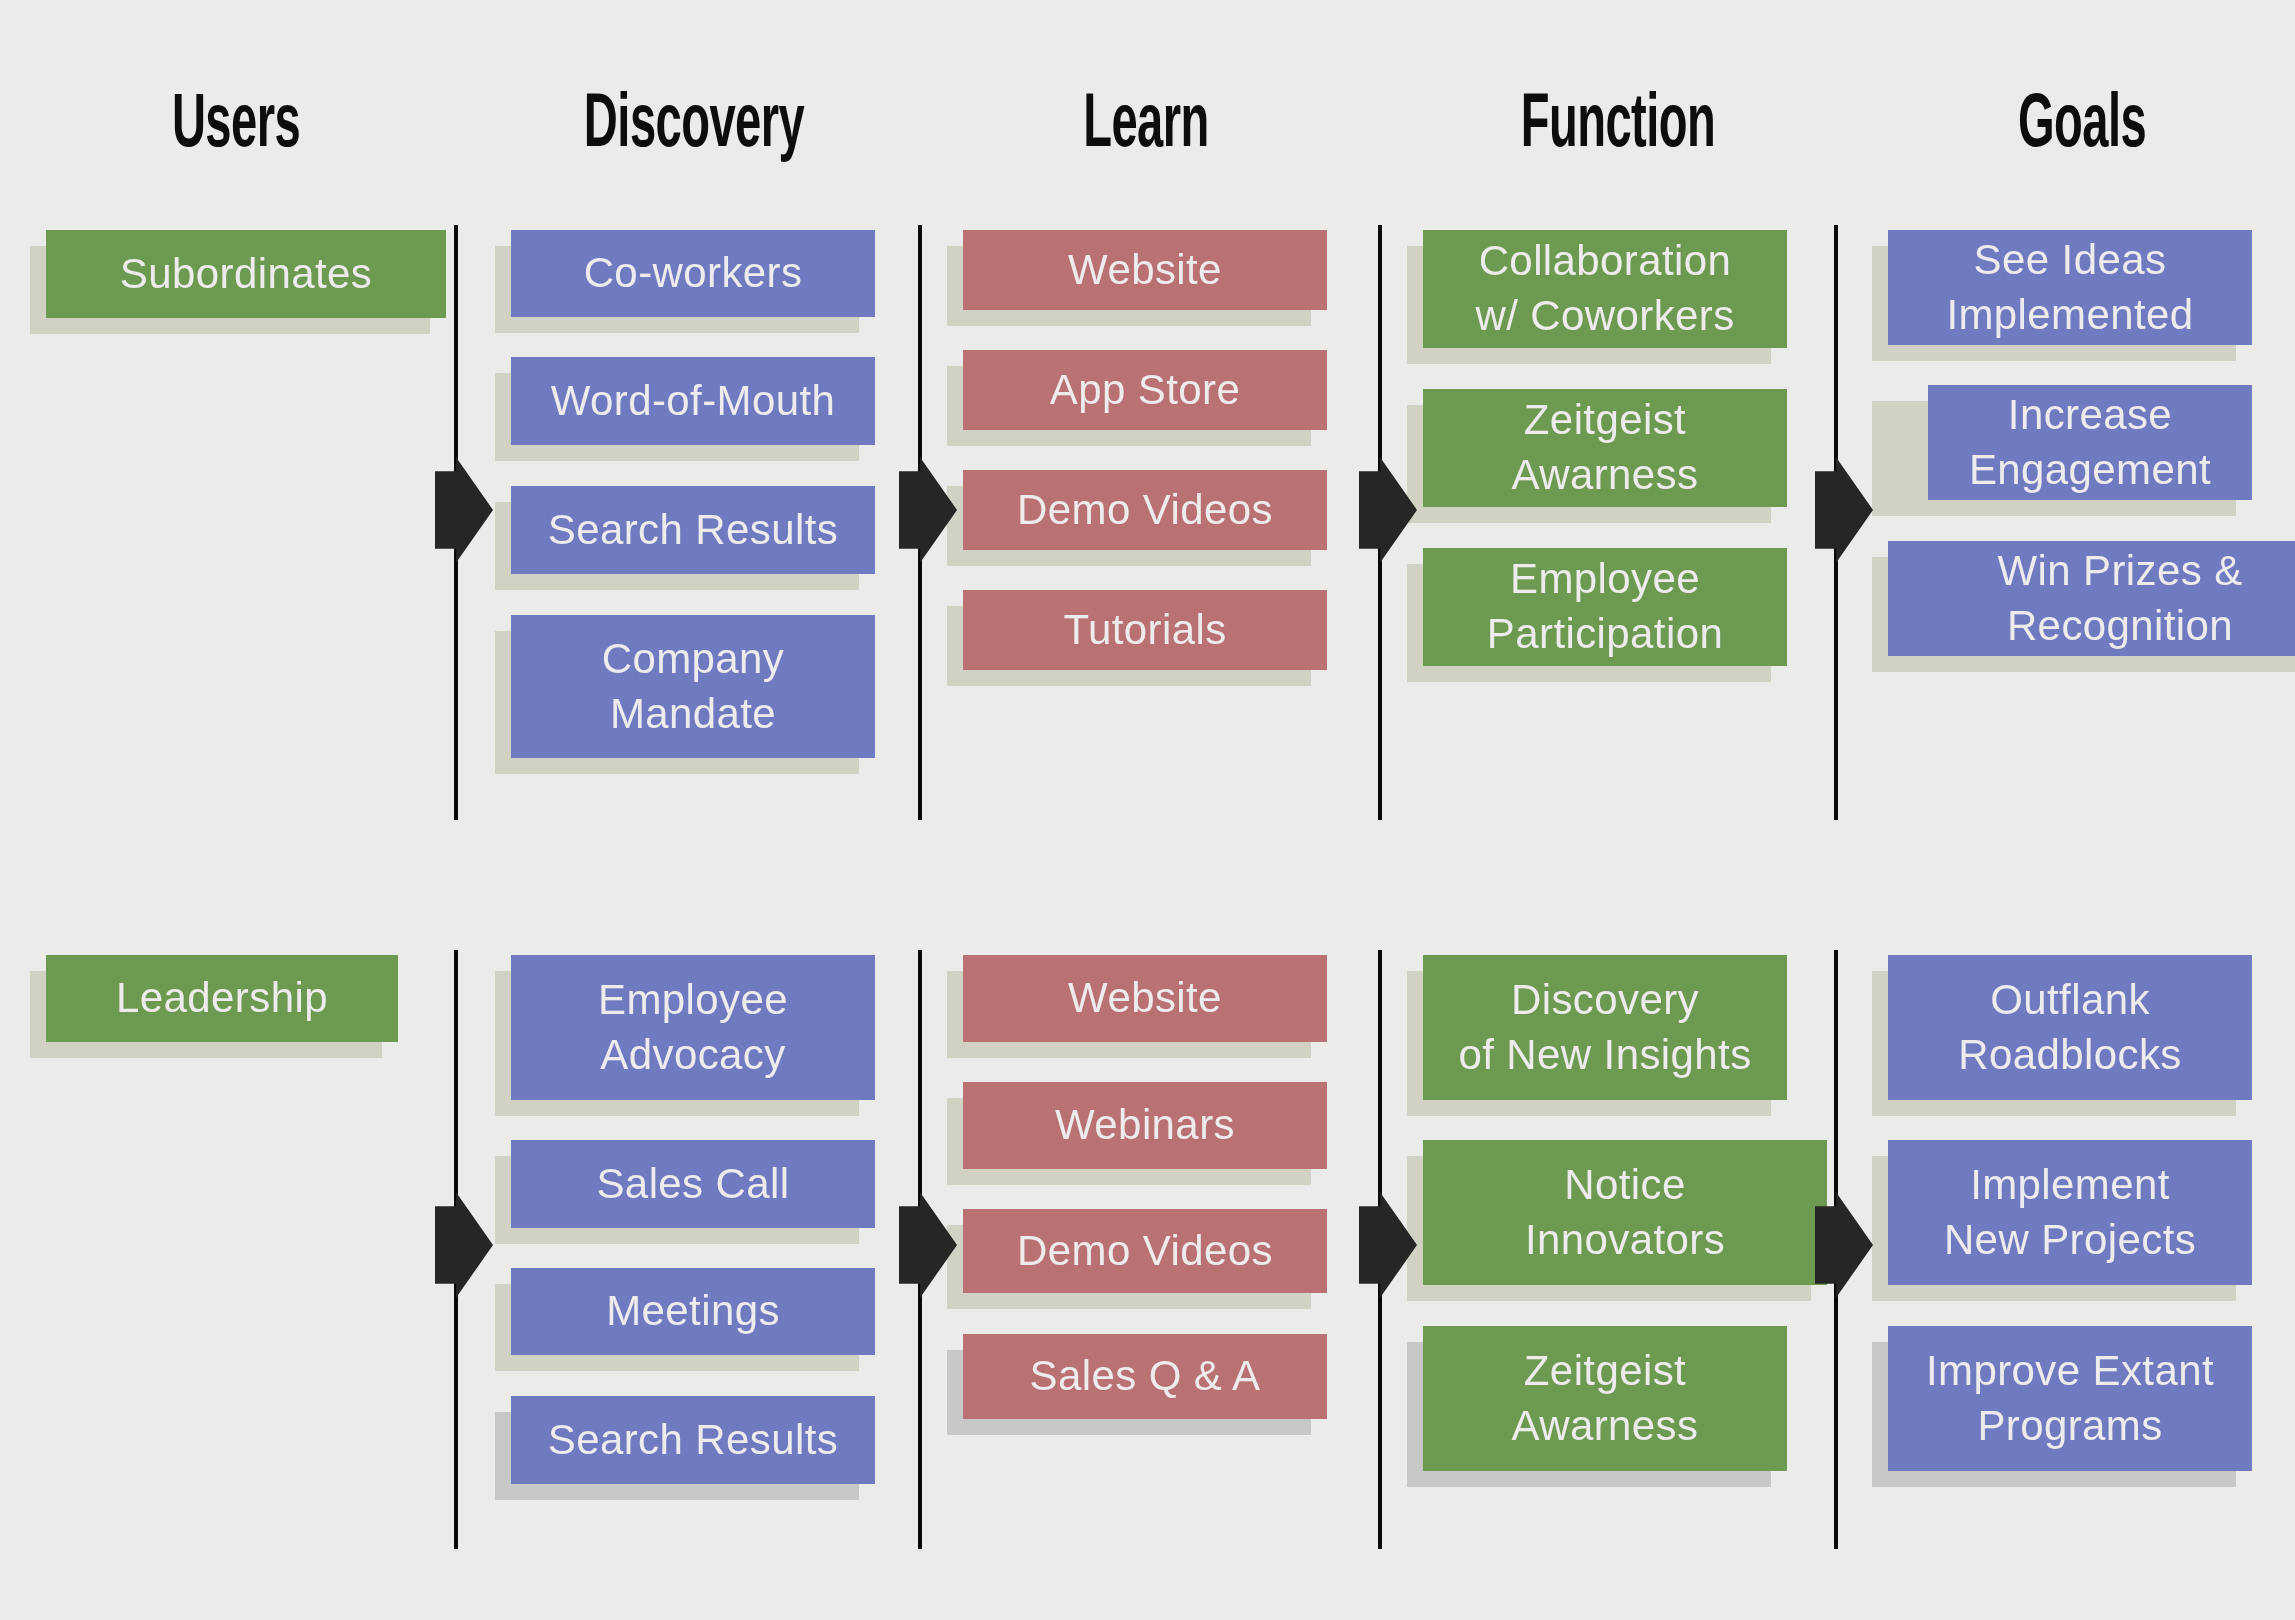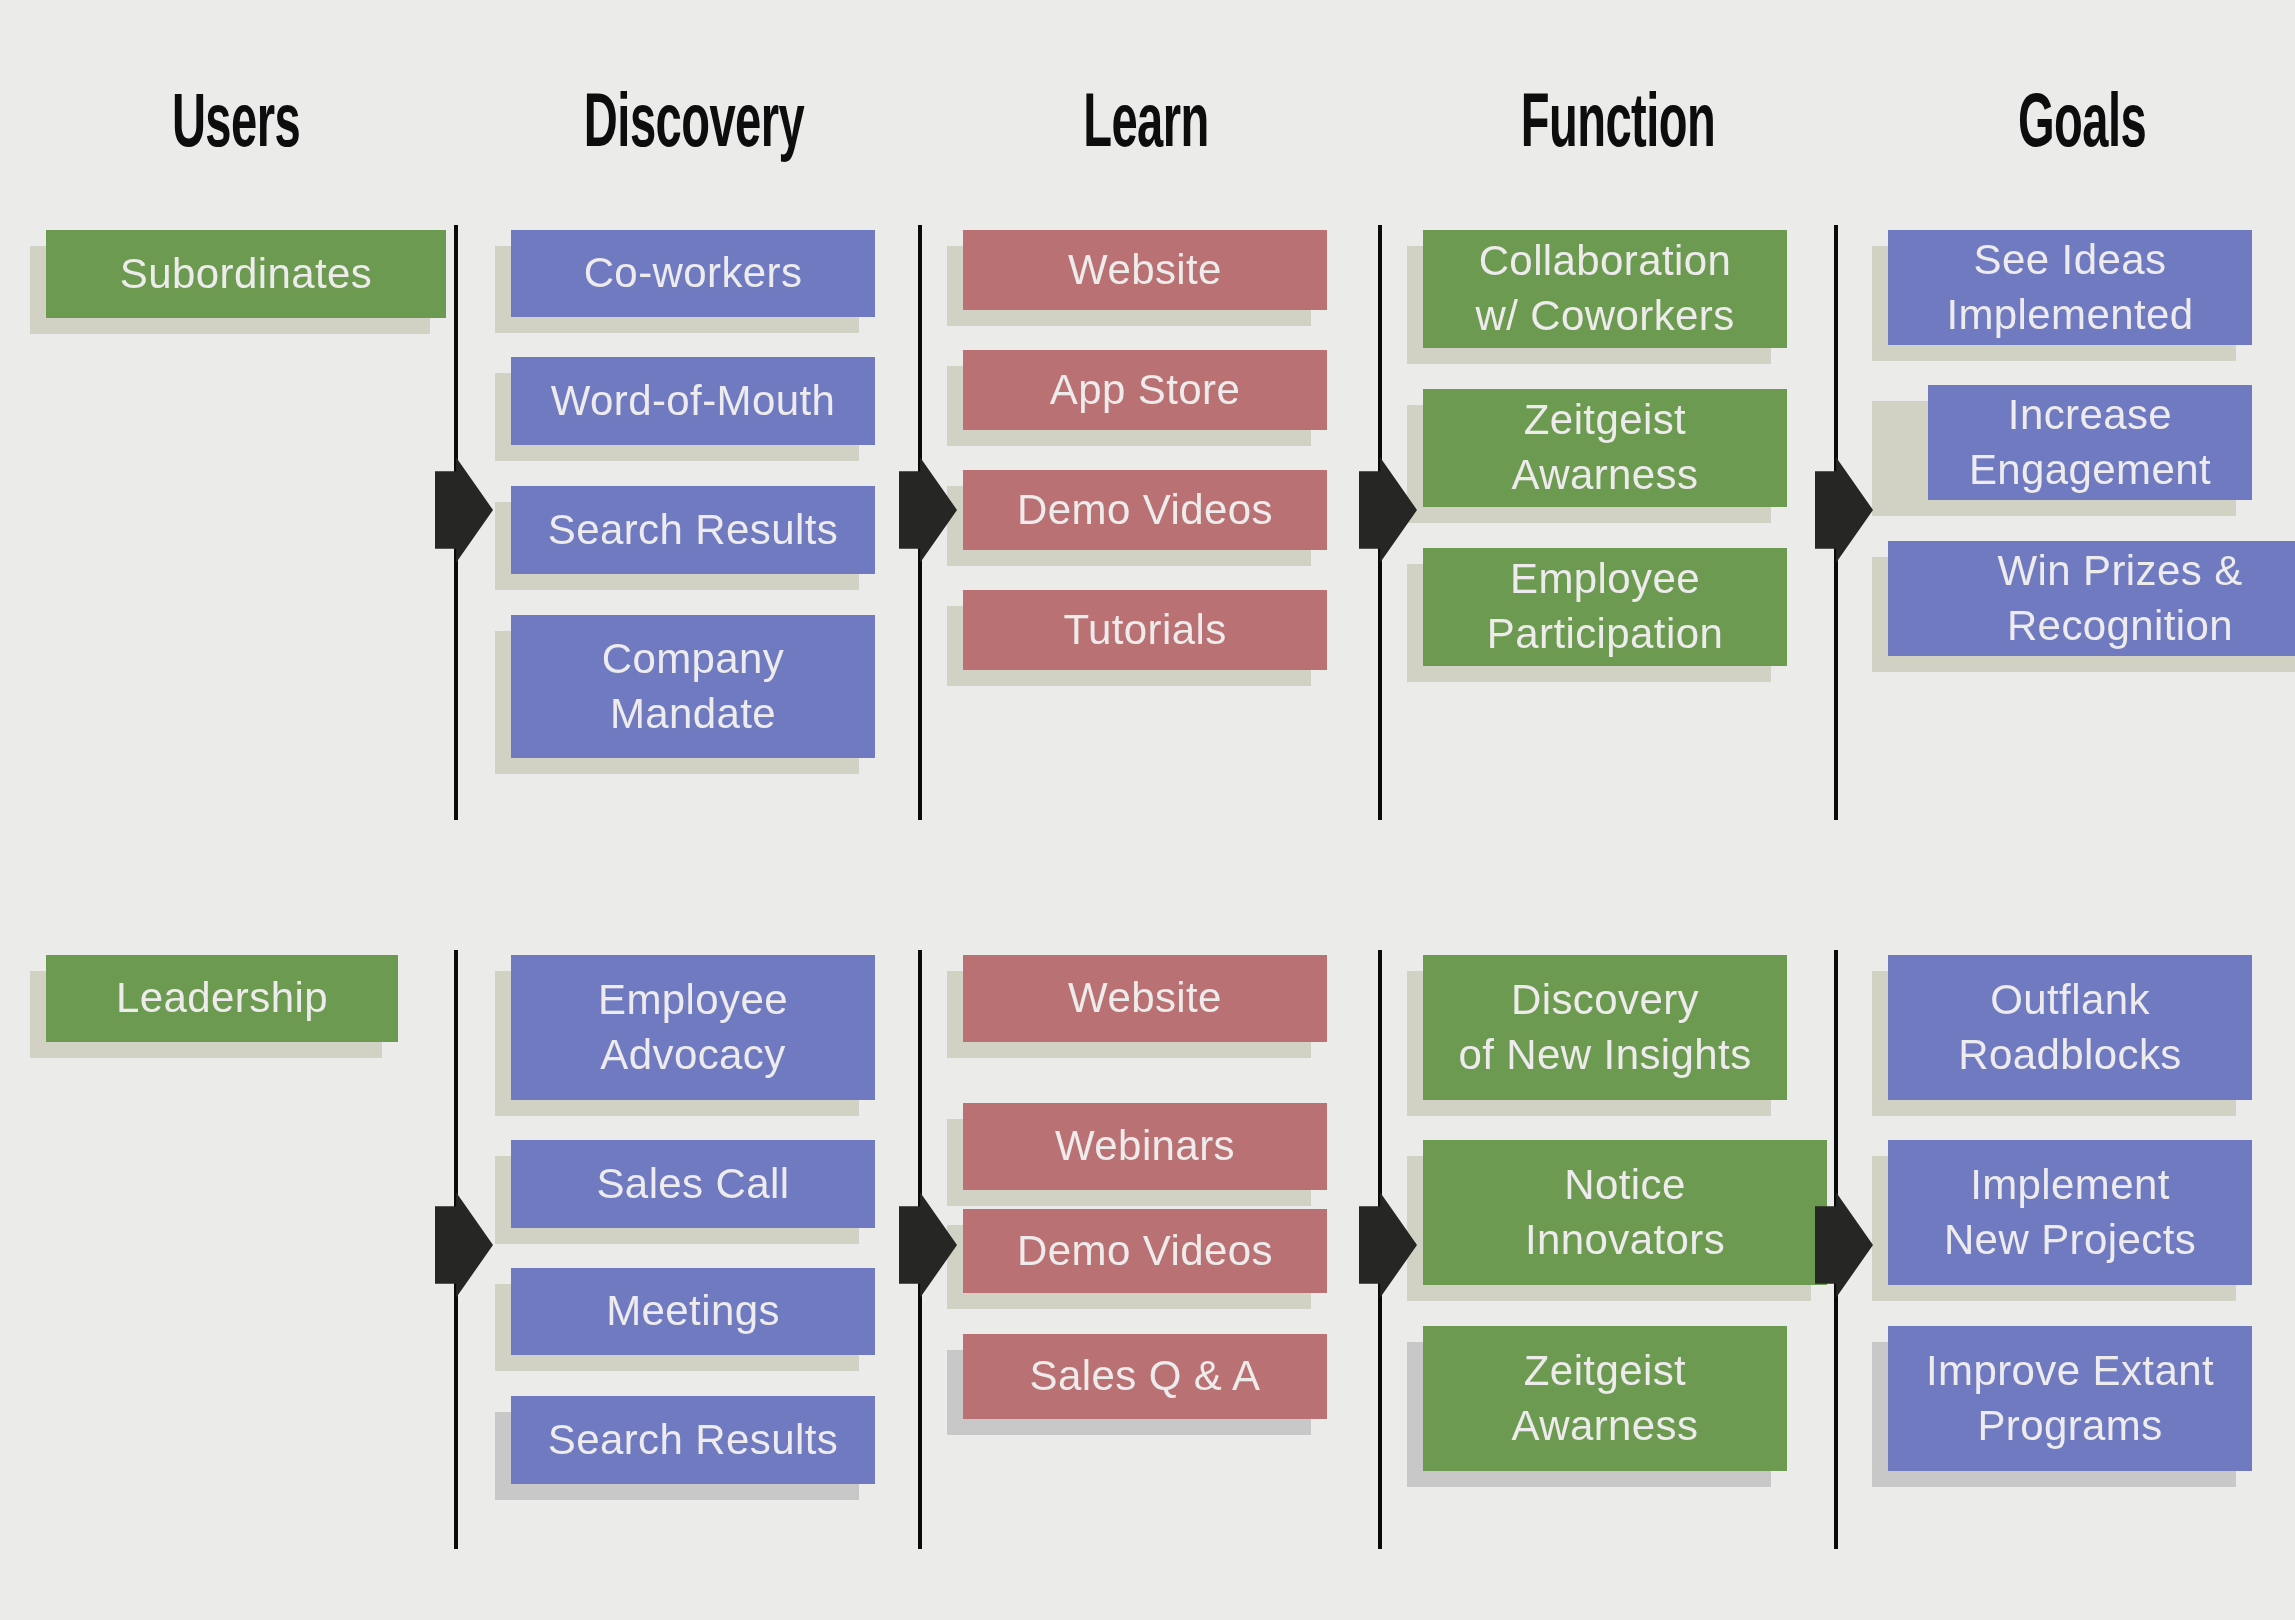--- a/index.html
+++ b/index.html
@@ -134,21 +134,21 @@
       <div class="face" style="background: rgb(112, 122, 192); color: rgb(237, 235, 235);"><span>Meetings</span></div>
     </div>
     <div class="jbox" style="left: 511px; top: 1396px; width: 364px; height: 88px;">
       <div class="shadow" style="background: rgb(200, 200, 200);"></div>
       <div class="face" style="background: rgb(112, 122, 192); color: rgb(237, 235, 235);"><span>Search Results</span></div>
     </div>
     <div class="jbox" style="left: 963px; top: 955px; width: 364px; height: 87px;">
       <div class="shadow" style="background: rgb(209, 209, 196);"></div>
       <div class="face" style="background: rgb(186, 113, 115); color: rgb(237, 235, 235);"><span>Website</span></div>
     </div>
-    <div class="jbox" style="left: 963px; top: 1082px; width: 364px; height: 87px; margin-top: 21px;">
+    <div class="jbox" style="left: 963px; top: 1082px; width: 364px; height: 87px;">
       <div class="shadow" style="background: rgb(209, 209, 196);"></div>
       <div class="face" style="background: rgb(186, 113, 115); color: rgb(237, 235, 235);"><span>Webinars</span></div>
     </div>
     <div class="jbox" style="left: 963px; top: 1209px; width: 364px; height: 84px;">
       <div class="shadow" style="background: rgb(209, 209, 196);"></div>
       <div class="face" style="background: rgb(186, 113, 115); color: rgb(237, 235, 235);"><span>Demo Videos</span></div>
     </div>
     <div class="jbox" style="left: 963px; top: 1334px; width: 364px; height: 85px;">
       <div class="shadow" style="background: rgb(200, 200, 200);"></div>
       <div class="face" style="background: rgb(186, 113, 115); color: rgb(237, 235, 235);"><span>Sales Q &amp; A</span></div>

